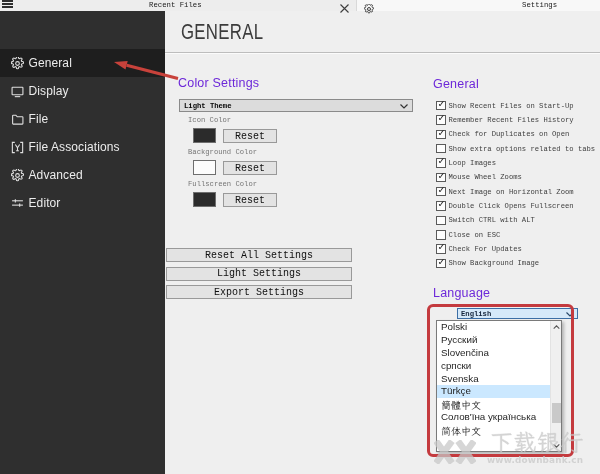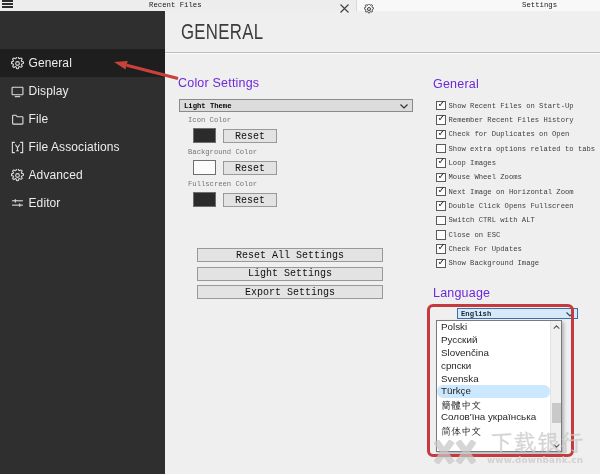--- a/index.html
+++ b/index.html
@@ -47,37 +47,37 @@
 
   .theme-select { position:absolute; left:14px; top:88px; width:234px; height:13px; background:#dcdcdc; border:1px solid #8a8a8a;
     display:flex; align-items:center; }
   .theme-select .val { font-family:"Liberation Mono", monospace; font-size:7.2px; font-weight:bold; color:#050505; margin-left:4px; }
   .theme-select .chev { position:absolute; right:4px; top:4px; }
 
   .ctl-label { position:absolute; left:23px; font-family:"Liberation Mono", monospace; font-size:7.2px; color:#757575; }
   .swatch { position:absolute; left:28px; width:23px; height:15px; border:1px solid #6e6e6e; }
   .btn { font-family:"Liberation Mono", monospace; font-size:10px; color:#101010; background:#e3e3e3; border:1px solid #999; text-align:center; }
   .reset-btn { position:absolute; left:58px; width:54px; height:14px; }
-  .wide-btn { position:absolute; left:32px; width:186px; height:14px; }
+  .wide-btn { position:absolute; left:1px; width:186px; height:14px; }
 
   
   .chk-col { position:absolute; left:271px; top:87.5px; width:164px; }
   .chk-row { height:14.35px; display:flex; align-items:center; }
   .chk { position:relative; width:9.5px; height:9.5px; background:#fdfdfd; border:1px solid #5a5a5a; flex:none; }
   .chk-mark { position:absolute; left:0.5px; top:-4px; font-family:"DejaVu Sans", sans-serif; font-size:9.5px; color:#2d2d2d; }
   .chk-label { margin-left:3px; font-family:"Liberation Mono", monospace; font-size:7.2px; color:#3e3e3e; white-space:nowrap; }
 
   .lang-combo { position:absolute; left:271px; top:297px; width:121px; height:11px; background:#d6e9f9; border:1px solid #3c6ea5; display:flex; align-items:center;margin-left:21px; }
   .lang-combo .val { font-family:"Liberation Mono", monospace; font-size:7.2px; font-weight:bold; color:#13233a; margin-left:3px; }
   .lang-combo .chev { position:absolute; right:3px; top:3px; }
 
   .lang-list { position:absolute; left:271px; top:309px; width:126px; height:132px; background:#fff; border:1px solid #7a7a7a;
     overflow:hidden; box-shadow:2px 2px 3px rgba(0,0,0,0.25); }
   .lang-item { position:relative; height:12.9px; line-height:12.9px; padding-left:4px; font-size:9.8px; color:#1f1f1f; width:113px; white-space:nowrap; }
-  .lang-item.hl { background:#cbe8ff;border-radius:6px; }
+  .lang-item.hl { background:#cbe8ff; }
   .sr-text { position:absolute; opacity:0; font-size:1px; pointer-events:none; }
   .cjk-run { display:inline-flex; align-items:center; height:12.9px; }
   .cjkg { display:inline-block; }
   .chev svg { display:block; }
   .cjkg path { fill:#1f1f1f; }
   .list-cjk { width:10px; height:10px; }
 
   .scrollbar { position:absolute; right:0; top:0; width:11px; height:130px; background:#f0f0f0; border-left:1px solid #e3e3e3; }
   .sb-btn { position:absolute; left:0; width:11px; height:11px; display:flex; align-items:center; justify-content:center; background:#f0f0f0; }
   .sb-up { top:0; }

